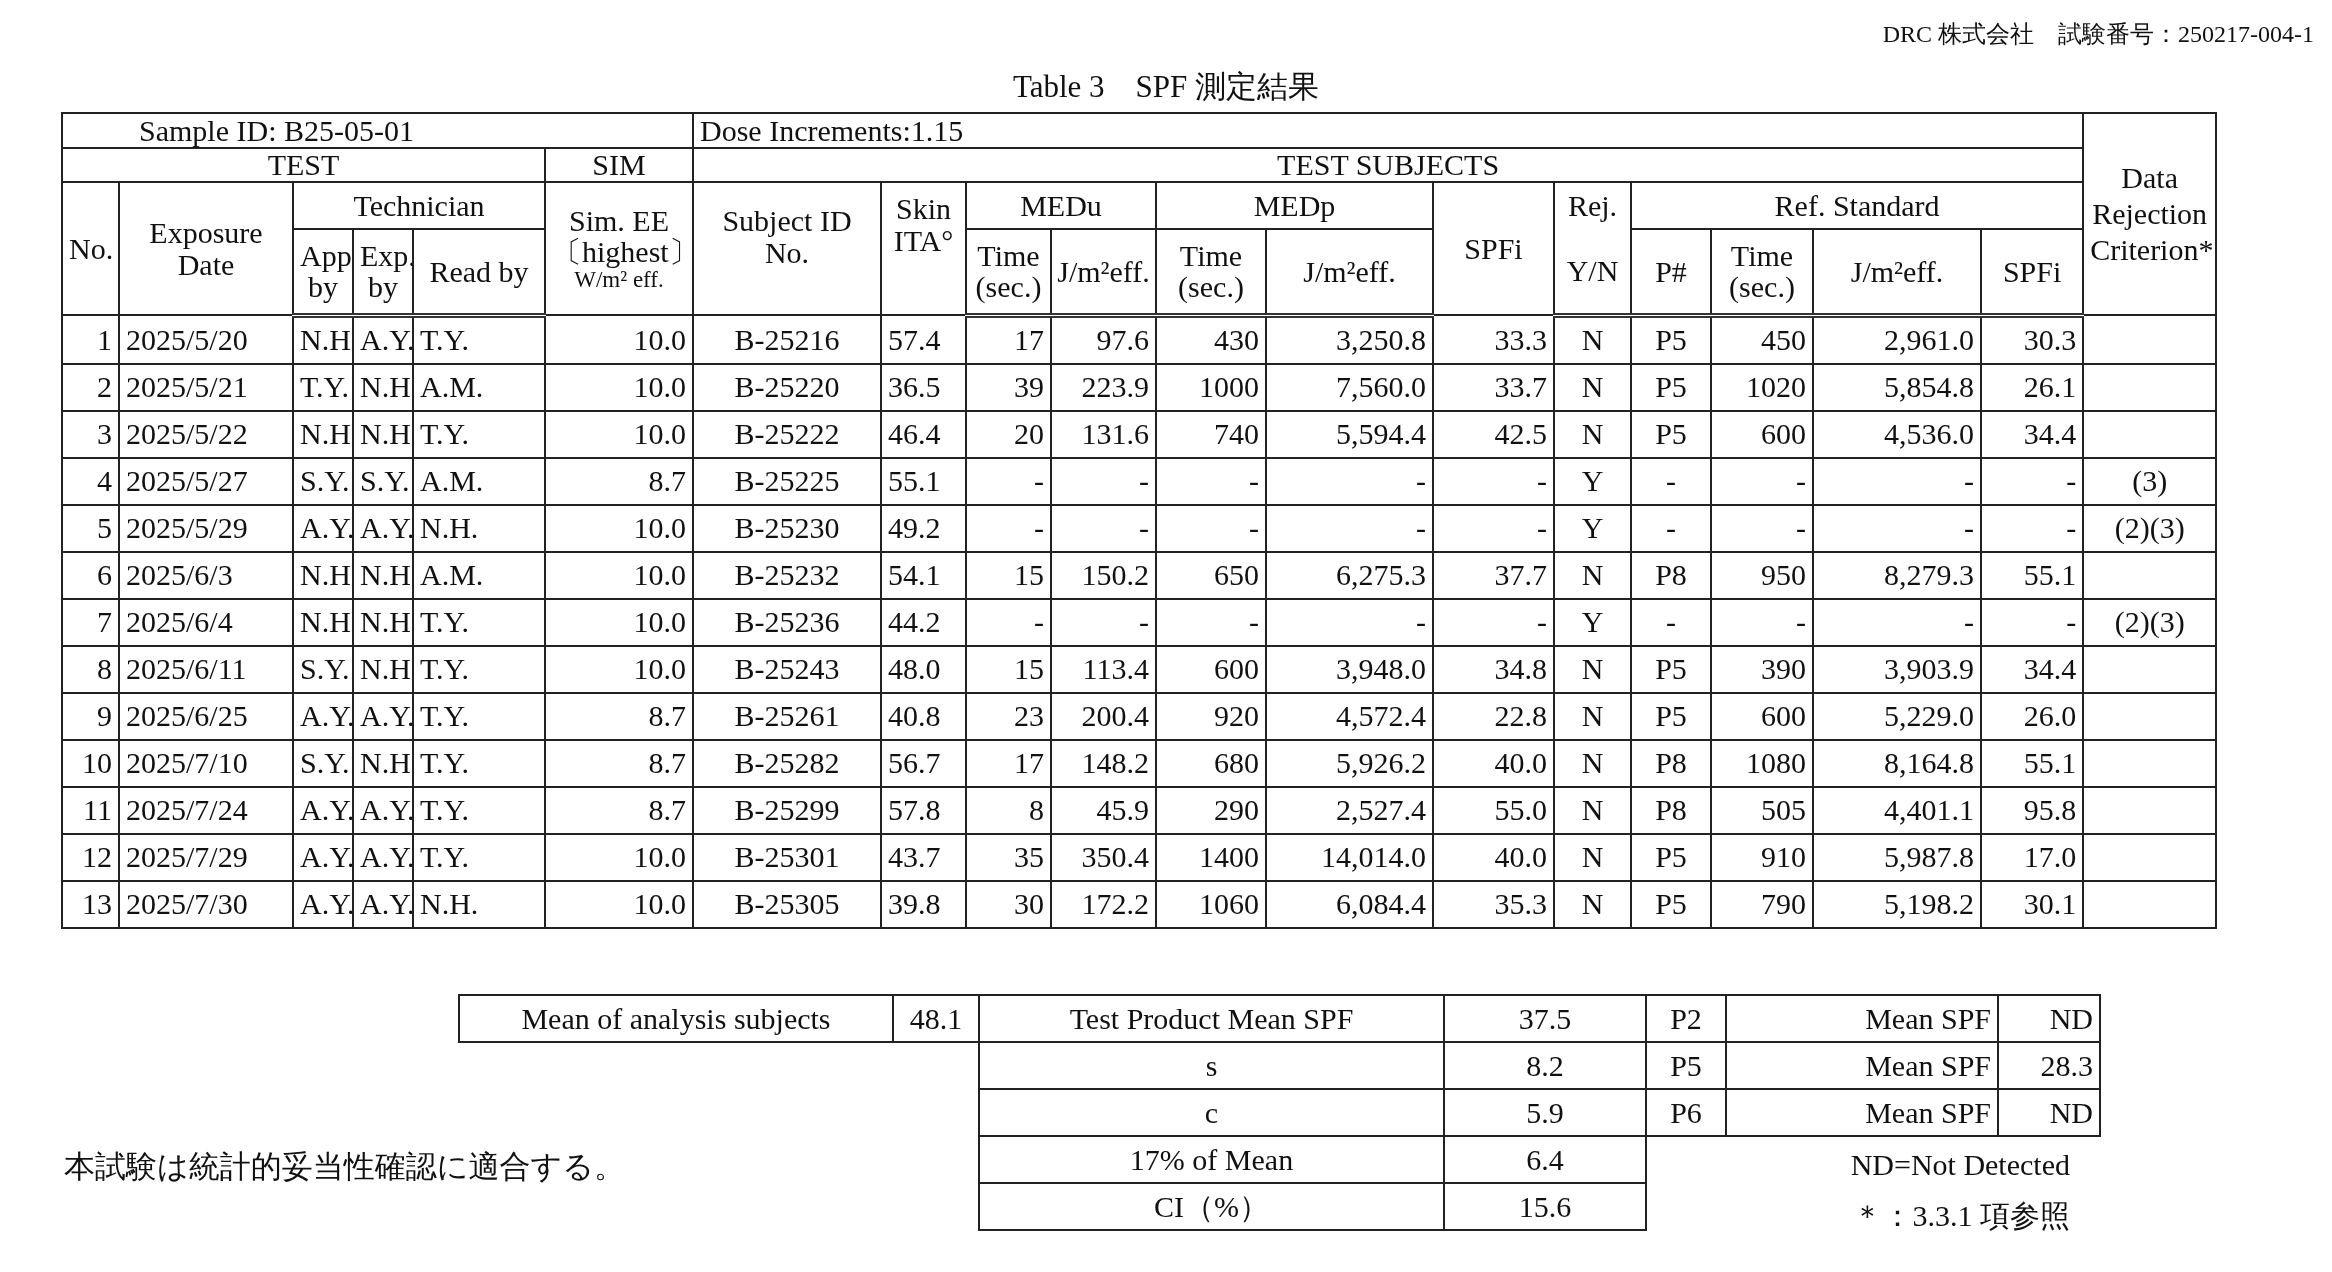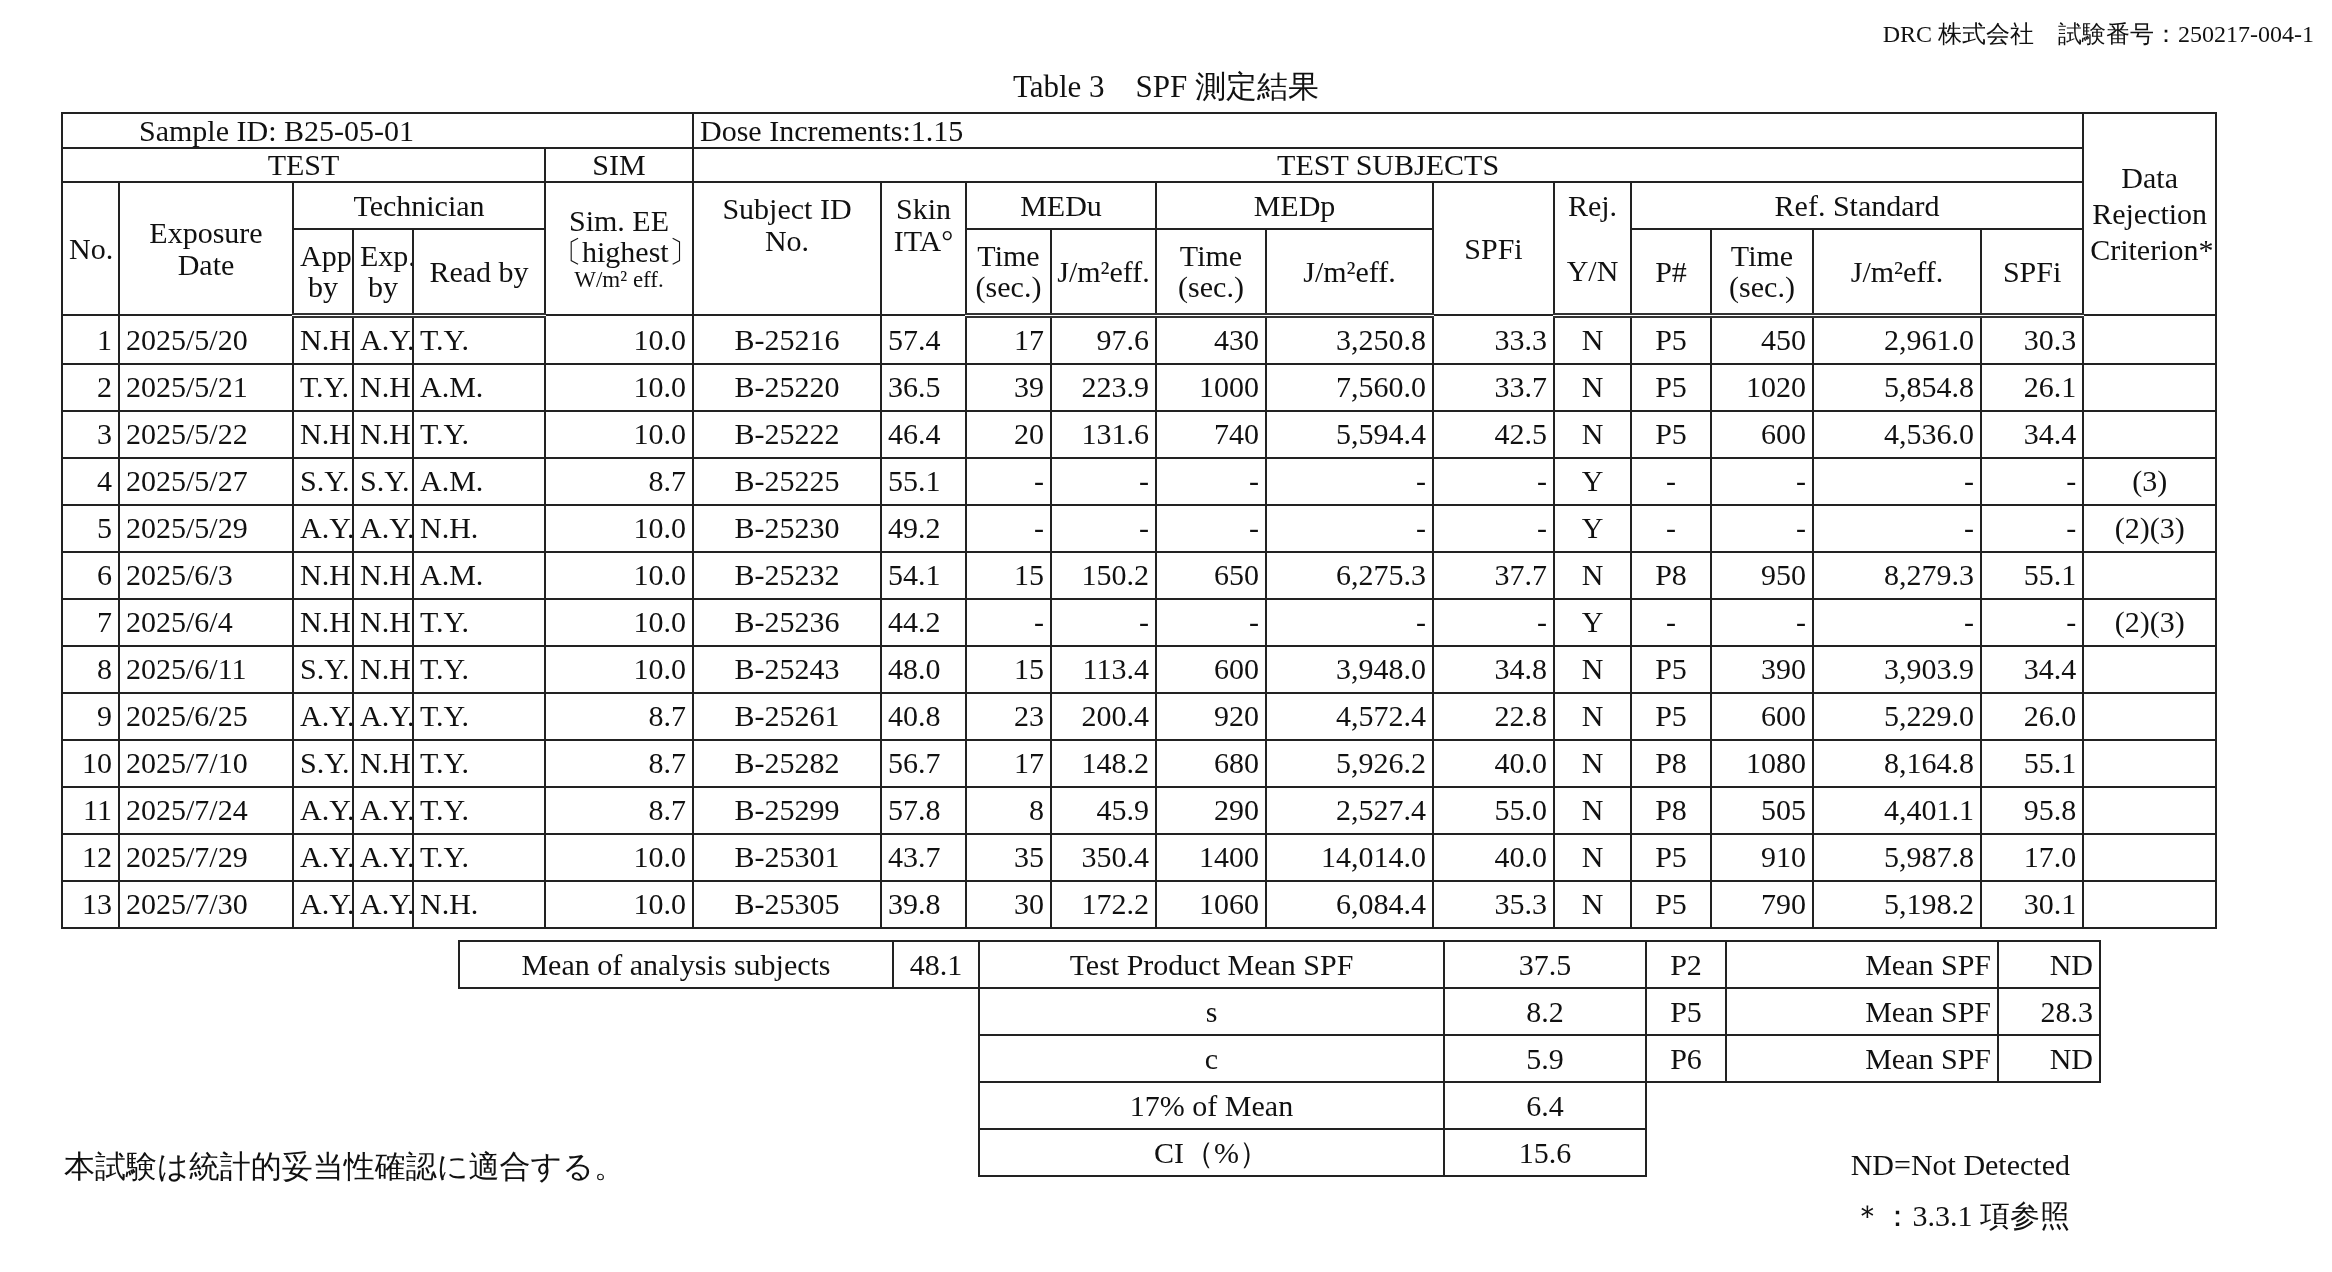--- a/index.html
+++ b/index.html
@@ -13,21 +13,21 @@
      vertical-align:middle;white-space:nowrap;overflow:hidden;}
   #main-table{position:absolute;left:61px;top:112px;width:2154px;}
   .c{text-align:center;}
   .r{text-align:right;}
   .l{text-align:left;}
   .hdr td{font-size:30px;}
   .small{font-size:23px;}
   tr.sep td{border-bottom:5px double #333;}
   .nob{border:none;}
   .wrap{white-space:normal;margin-top:20px;}
-  #summary{position:absolute;top:940px;left:0;}
+  #summary{position:absolute;top:994px;left:0;}
   #summary td{height:45px;}
   .dotted-left{border-left:2px dotted #222 !important;}
   #verdict{left:64px;top:1146px;font-size:31px;}
   #nd-note{left:1710px;width:360px;text-align:right;top:1148px;font-size:30px;}
   #ref-note{left:1710px;width:360px;text-align:right;top:1196px;font-size:30px;}
 </style>
 </head>
 <body>
 
 <div class="abs" id="header-right">DRC 株式会社　試験番号：250217-004-1</div>
@@ -68,21 +68,21 @@
     </tr>
     <tr>
       <td rowspan="2" class="c" style="padding:0 6px">No.</td>
       <td rowspan="2" class="c wrap">Exposure Date</td>
       <td colspan="3" class="c" style="height:36px">Technician</td>
       <td rowspan="2" class="c">
         <div>Sim. EE</div>
         <div>〔highest〕</div>
         <div class="small">W/m² eff.</div>
       </td>
-      <td rowspan="2" class="c wrap" style="vertical-align:top;padding-top:10px">Subject ID No.</td>
+      <td rowspan="2" class="c wrap" style="vertical-align:top;padding-top:22px">Subject ID No.</td>
       <td rowspan="2" class="c wrap" style="vertical-align:top;padding-top:10px">Skin ITA°</td>
       <td colspan="2" class="c">MEDu</td>
       <td colspan="2" class="c">MEDp</td>
       <td rowspan="2" class="c">SPFi</td>
       <td class="c" style="border-bottom:none">Rej.</td>
       <td colspan="4" class="c">Ref. Standard</td>
     </tr>
     <tr class="sep" style="height:86px">
       <td class="c wrap">Appl. by</td>
       <td class="c wrap">Exp. by</td>

